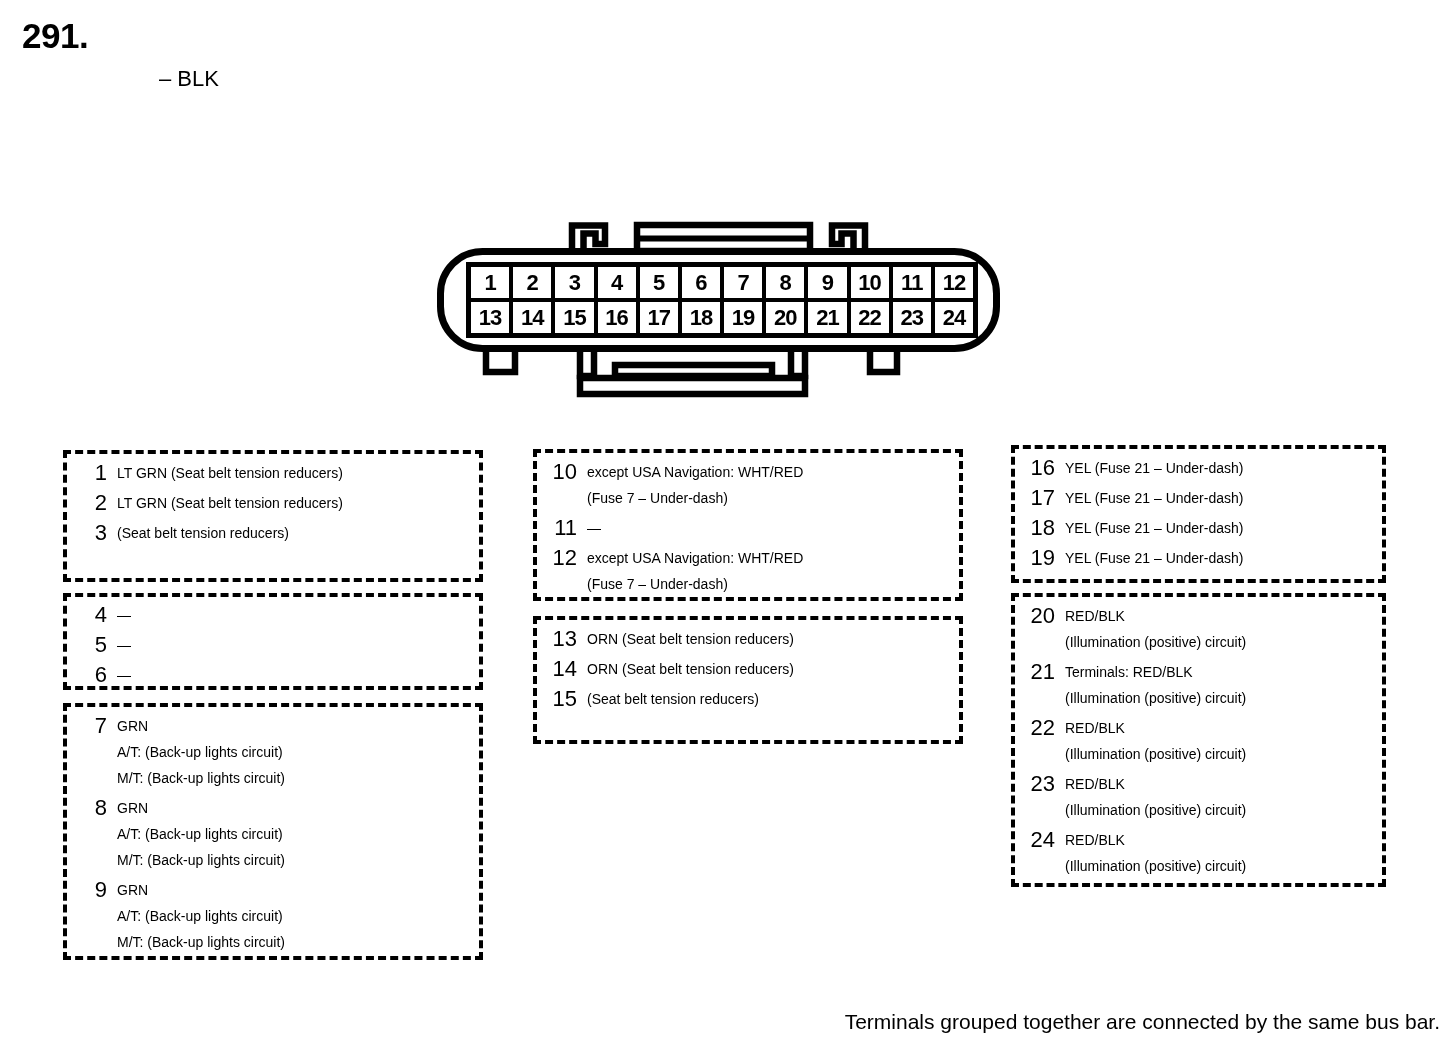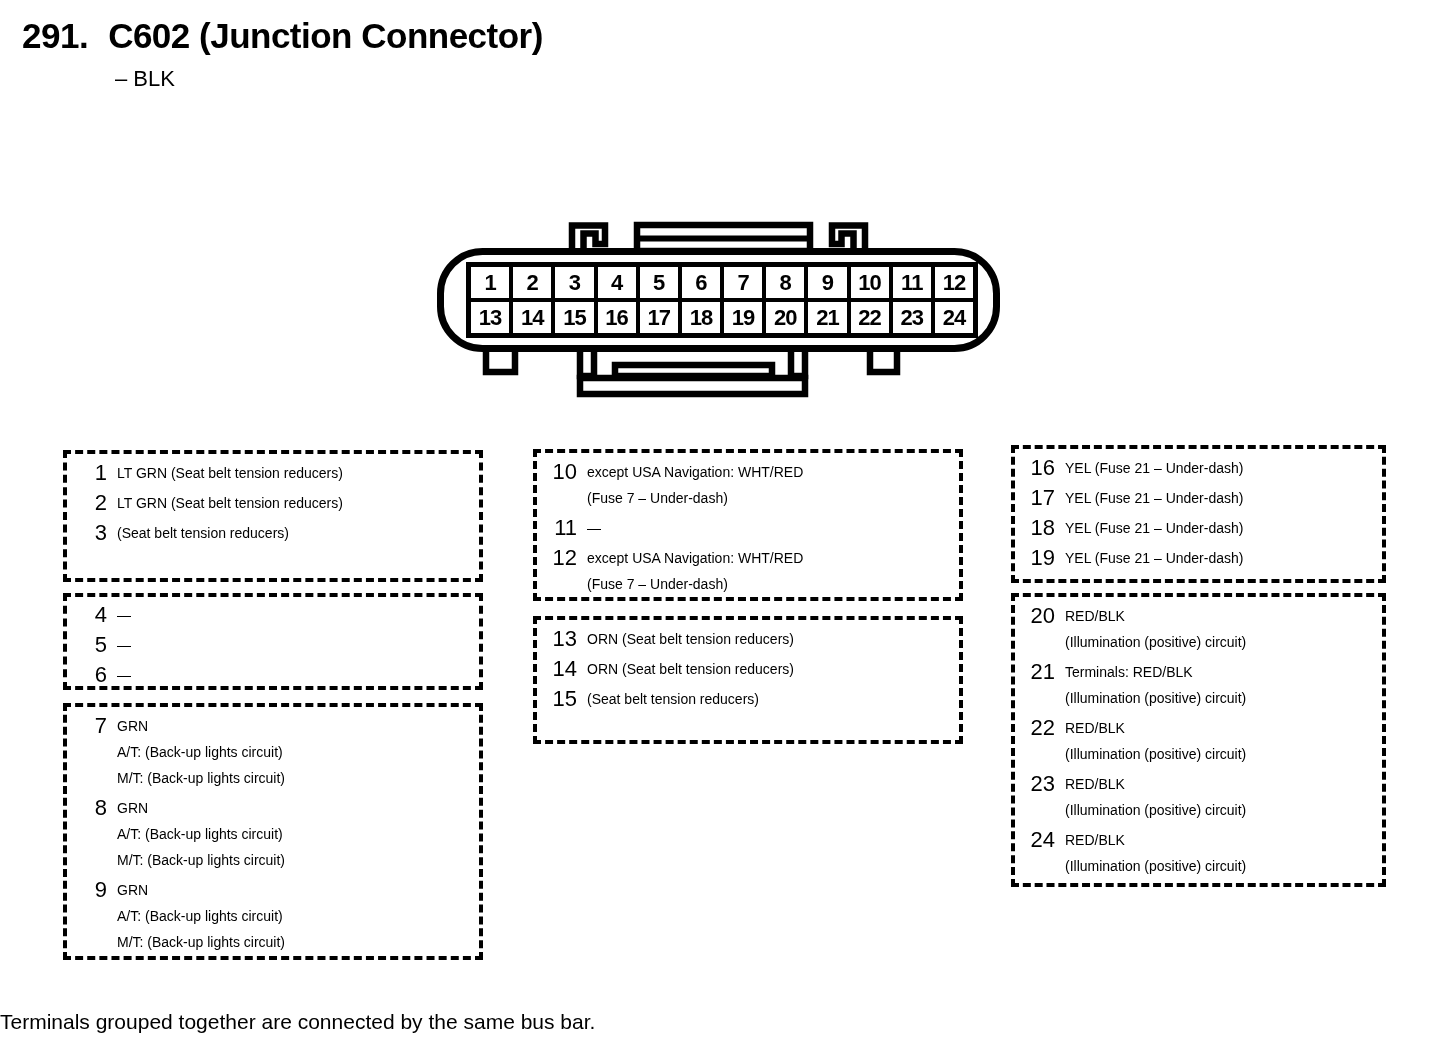--- a/index.html
+++ b/index.html
@@ -5,21 +5,21 @@
   html,body{margin:0;padding:0;background:#fff;}
   .page{
     position:relative;width:1440px;height:1048px;background:#fff;
     font-family:"Liberation Sans",sans-serif;color:#000;overflow:hidden;
   }
   .title-row{
     position:absolute;left:22px;top:16px;display:flex;gap:20px;
     font-size:35px;font-weight:700;letter-spacing:-0.5px;white-space:nowrap;
   }
   .bullets{position:absolute;left:115px;top:64px;font-size:22px;line-height:29px;}
-  .bullet{white-space:nowrap;}
+  .bullet{white-space:nowrap;margin-left:44px;}
 
   
   .connector{position:absolute;left:435px;top:218px;width:572px;height:190px;}
   .connector svg{position:absolute;left:0;top:0;}
   .ln{fill:#fff;stroke:#000;stroke-width:6.5;stroke-linejoin:miter;}
   .body-ln{fill:#fff;stroke:#000;stroke-width:7;}
   .pin-grid{
     position:absolute;left:31px;top:44px;width:512px;
     border:3px solid #000;display:grid;grid-template-columns:repeat(12,1fr);
     box-sizing:border-box;background:#fff;
@@ -37,32 +37,31 @@
   .entry{display:flex;margin-bottom:4px;}
   .entry:last-child{margin-bottom:0;}
   .entry .num{
     width:26px;text-align:right;margin-right:10px;flex:0 0 auto;
     font-size:22px;line-height:26px;
   }
   .entry .lines{flex:1 1 auto;}
   .entry .line{font-size:14px;line-height:26px;white-space:nowrap;}
 
   .footer{
-    position:absolute;left:0;right:0;top:1010px;text-align:left;
+    position:absolute;left:0;right:0;top:1010px;text-align:right;
     font-size:21px;white-space:nowrap;
   }
 </style>
 </head>
 <body>
 
 <div class="page">
 
   <div class="title-row">
     <span>291.</span>
-    <span>C602 (Junction Connector)</span>
   </div>
 
   <div class="bullets">
     <div class="bullet">– BLK</div>
   </div>
 
   <div class="connector">
     <svg viewBox="0 0 572 190" width="572" height="190">
 
       <path class="ln" d="M137 36 V7.5 H170 V26 H160.5 V15.5 H148.5 V36 Z"></path>

